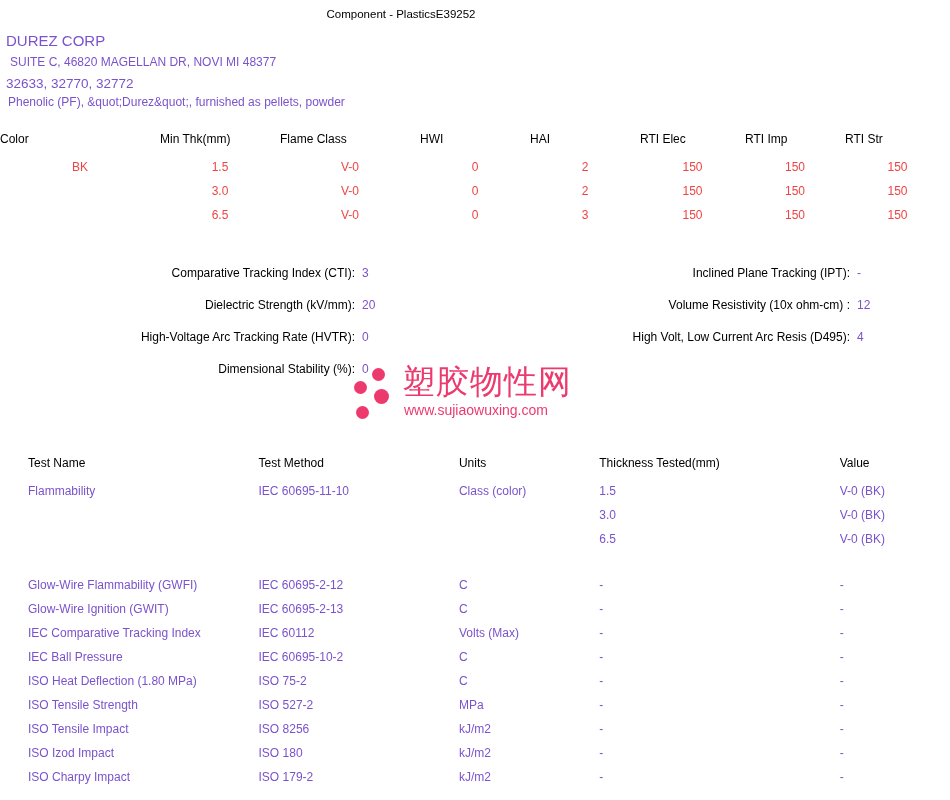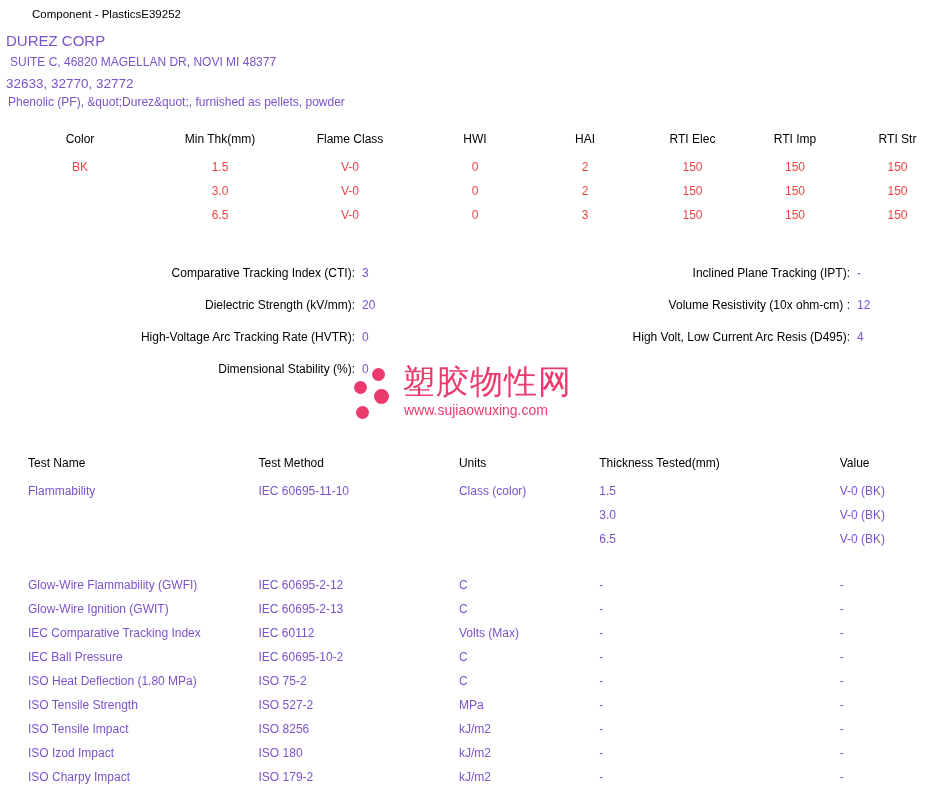--- a/index.html
+++ b/index.html
@@ -21,26 +21,25 @@
     width: 950px;
     height: 800px;
   }
   
   .hdr-row {
     position: absolute;
     top: 8px;
     left: 0;
     width: 802px;
     display: flex;
-    justify-content: flex-start;
+    justify-content: center;
     padding: 0 10px;
     box-sizing: border-box;
     font-size: 11.5px;
     color: #000;
-    margin-left: 22px;
   }
   .company {
     position: absolute;
     top: 32px;
     left: 6px;
     font-size: 15px;
     color: #7a52cc;
   }
   .addr {
     position: absolute;
@@ -68,21 +67,21 @@
     position: absolute;
     top: 132px;
     left: 0;
     width: 950px;
     border-collapse: collapse;
     font-size: 12px;
   }
   table.ratings th {
     font-weight: normal;
     color: #000;
-    text-align: center;
+    text-align: left;
     padding: 0 0 12px 0;
   }
   table.ratings td {
     color: #ef4444;
     text-align: center;
     padding: 2px 0 8px 0;
   }
   
   .props {
     position: absolute;

